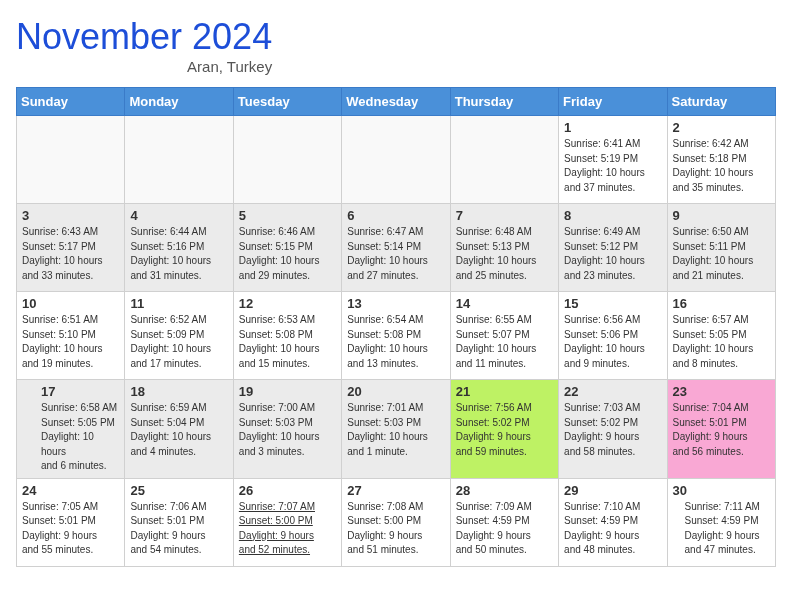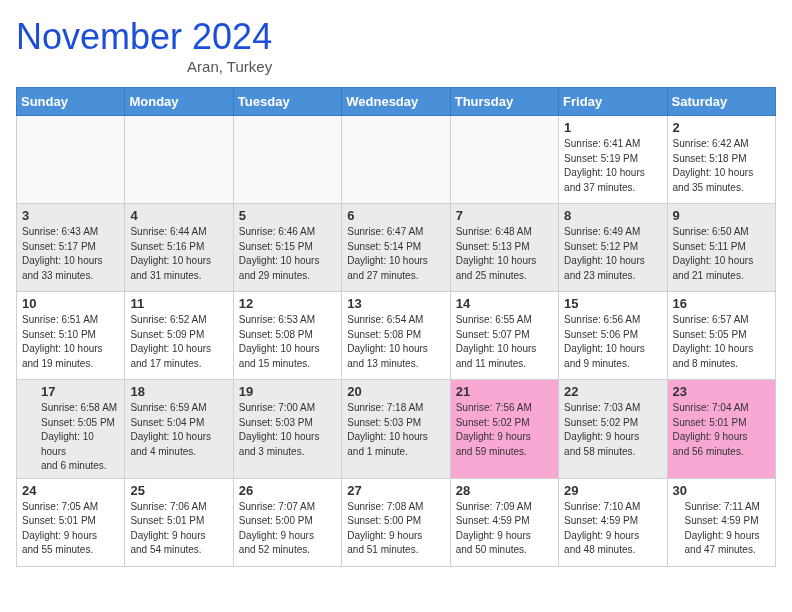--- a/index.html
+++ b/index.html
@@ -241,26 +241,26 @@
         </td>
         <td style="background: rgb(235, 235, 235);">
           <span class="day-number">19</span>
           <div class="day-info" style="white-space: pre-line;">Sunrise: 7:00 AM
 Sunset: 5:03 PM
 Daylight: 10 hours
 and 3 minutes.</div>
         </td>
         <td style="background: rgb(235, 235, 235);">
           <span class="day-number">20</span>
-          <div class="day-info" style="white-space: pre-line;">Sunrise: 7:18 AM
+          <div class="day-info" style="white-space: pre-line;">Sunrise: 7:01 AM
 Sunset: 5:03 PM
 Daylight: 10 hours
 and 1 minute.</div>
         </td>
-        <td style="background: #f9a8d4;">
+        <td style="background: #bef264;">
           <span class="day-number">21</span>
           <div class="day-info" style="white-space: pre-line;">Sunrise: 7:56 AM
 Sunset: 5:02 PM
 Daylight: 9 hours
 and 59 minutes.</div>
         </td>
         <td style="background: rgb(235, 235, 235);">
           <span class="day-number">22</span>
           <div class="day-info" style="white-space: pre-line;">Sunrise: 7:03 AM
 Sunset: 5:02 PM
@@ -285,21 +285,21 @@
         </td>
         <td style="background: rgb(255, 255, 255);">
           <span class="day-number">25</span>
           <div class="day-info" style="white-space: pre-line;">Sunrise: 7:06 AM
 Sunset: 5:01 PM
 Daylight: 9 hours
 and 54 minutes.</div>
         </td>
         <td style="background: rgb(255, 255, 255);">
           <span class="day-number">26</span>
-          <div class="day-info" style="white-space: pre-line;">Sunrise: 7:07 AM
+          <div class="day-info" style="white-space: pre-line; text-decoration: underline;">Sunrise: 7:07 AM
 Sunset: 5:00 PM
 Daylight: 9 hours
 and 52 minutes.</div>
         </td>
         <td style="background: rgb(255, 255, 255);">
           <span class="day-number">27</span>
           <div class="day-info" style="white-space: pre-line;">Sunrise: 7:08 AM
 Sunset: 5:00 PM
 Daylight: 9 hours
 and 51 minutes.</div>

